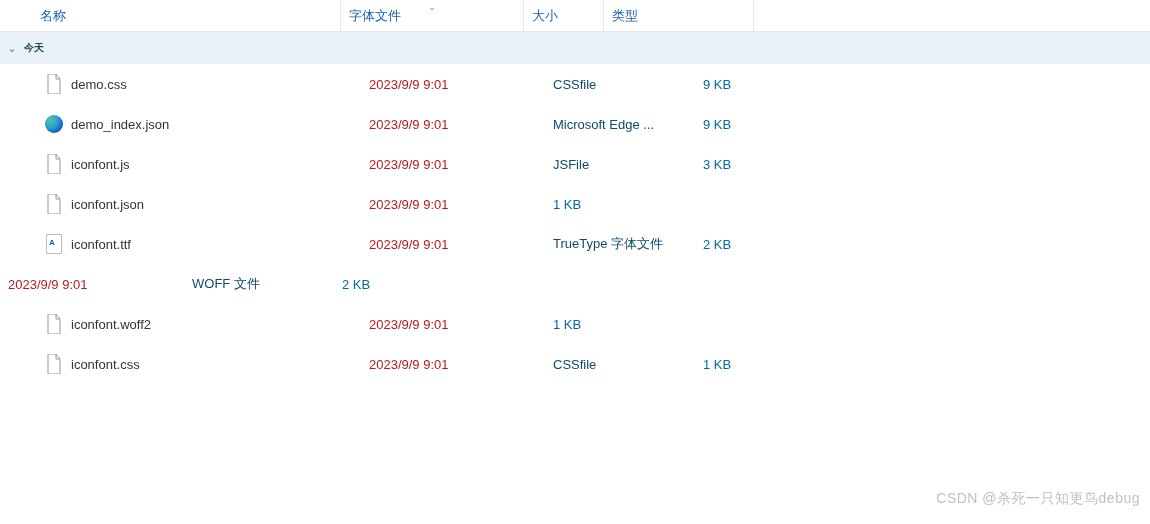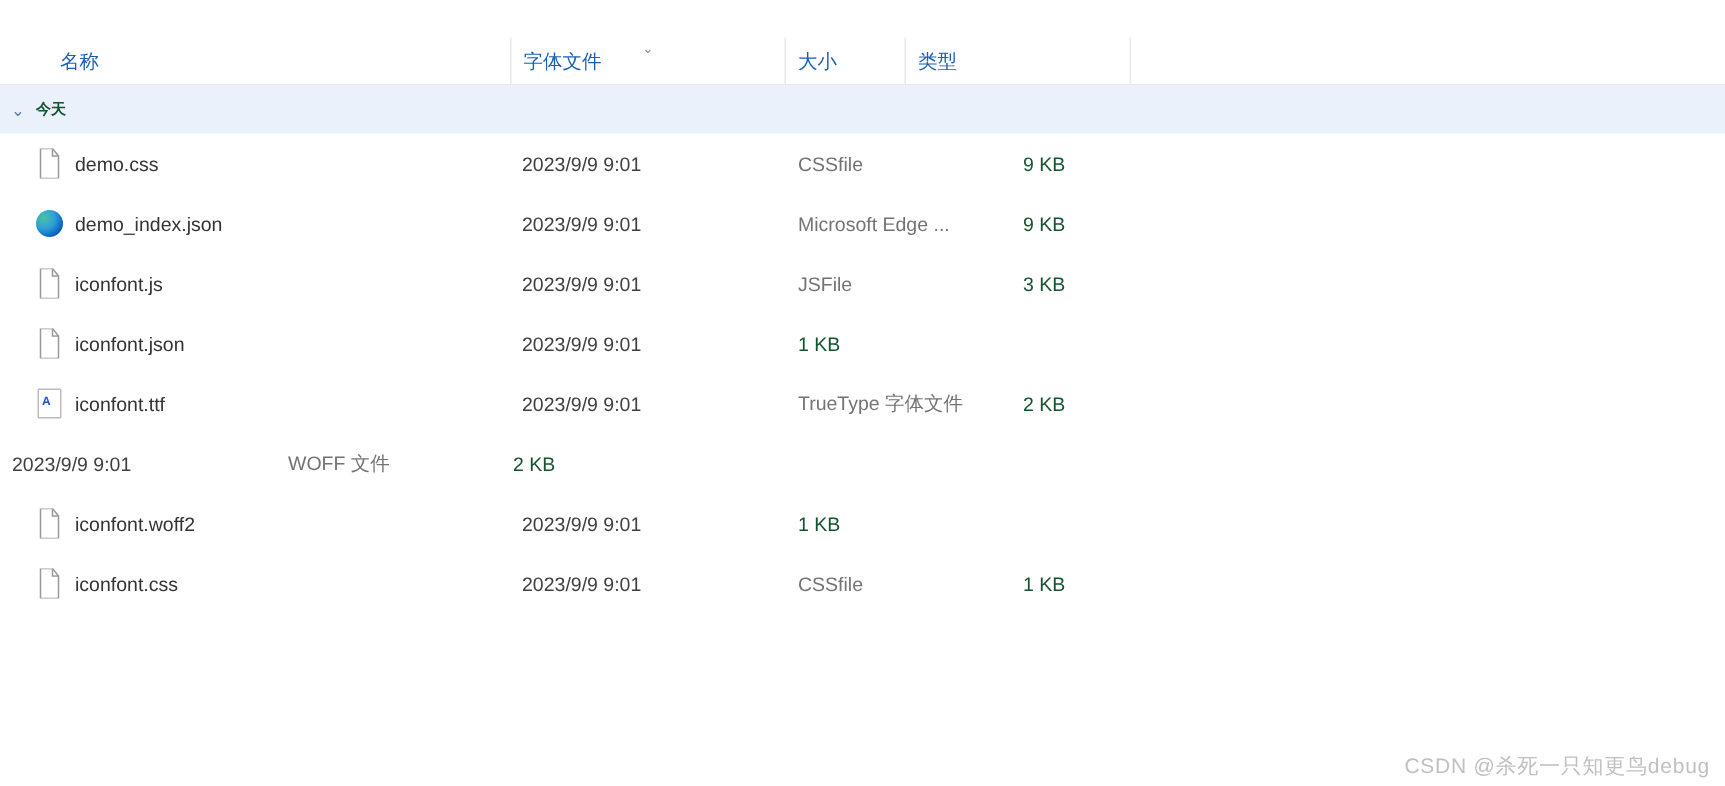--- a/index.html
+++ b/index.html
@@ -11,21 +11,20 @@
       width: 1150px;
       height: 524px;
       overflow: hidden;
       position: relative;
     }
     .header-row {
       display: flex;
       height: 32px;
       align-items: flex-end;
       border-bottom: 1px solid #e8e8e8;
-      margin-top: 25px;
     }
     .header-cell {
       color: #1a5fb4;
       font-size: 13px;
       padding: 0 8px;
       display: flex;
       align-items: center;
       height: 100%;
       border-right: 1px solid #e8e8e8;
       position: relative;
@@ -62,24 +61,24 @@
       color: #14532d;
       font-size: 10px;
       font-weight: bold;
     }
     .file-row {
       display: flex;
       align-items: center;
       height: 40px;
     }
     .cell { padding: 0 8px; display: flex; align-items: center; }
-    .cell-name { width: 340px; padding-left: 24px; gap: 8px; }
-    .cell-date { width: 184px; color: #404040; }
-    .cell-type { width: 150px; color: #737373; }
-    .cell-size { width: 80px; color: #14532d; justify-content: flex-start; }
+    .cell-name { width: 340px; padding-left: 24px; gap: 8px; margin-left: 21px; }
+    .cell-date { width: 184px; color: #b91c1c; }
+    .cell-type { width: 150px; color: #0c4a6e; }
+    .cell-size { width: 80px; color: #0369a1; justify-content: flex-start; }
     .file-icon {
       width: 18px;
       height: 20px;
       display: inline-flex;
       align-items: center;
       justify-content: center;
       flex-shrink: 0;
     }
     .icon-generic svg { width: 16px; height: 20px; }
     .icon-edge {
@@ -97,21 +96,21 @@
       content: "A";
       position: absolute;
       left: 2px; top: 3px;
       font-size: 8px;
       color: #2255cc;
       font-weight: bold;
     }
     .watermark {
       position: absolute;
       right: 10px;
-      bottom: 4px;
+      bottom: 16px;
       font-size: 14px;
       color: rgba(140,140,140,0.55);
       letter-spacing: 0.5px;
     }
   </style>
 </head>
 <body>
 
 <div class="header-row">
   <div class="header-cell col-name">

